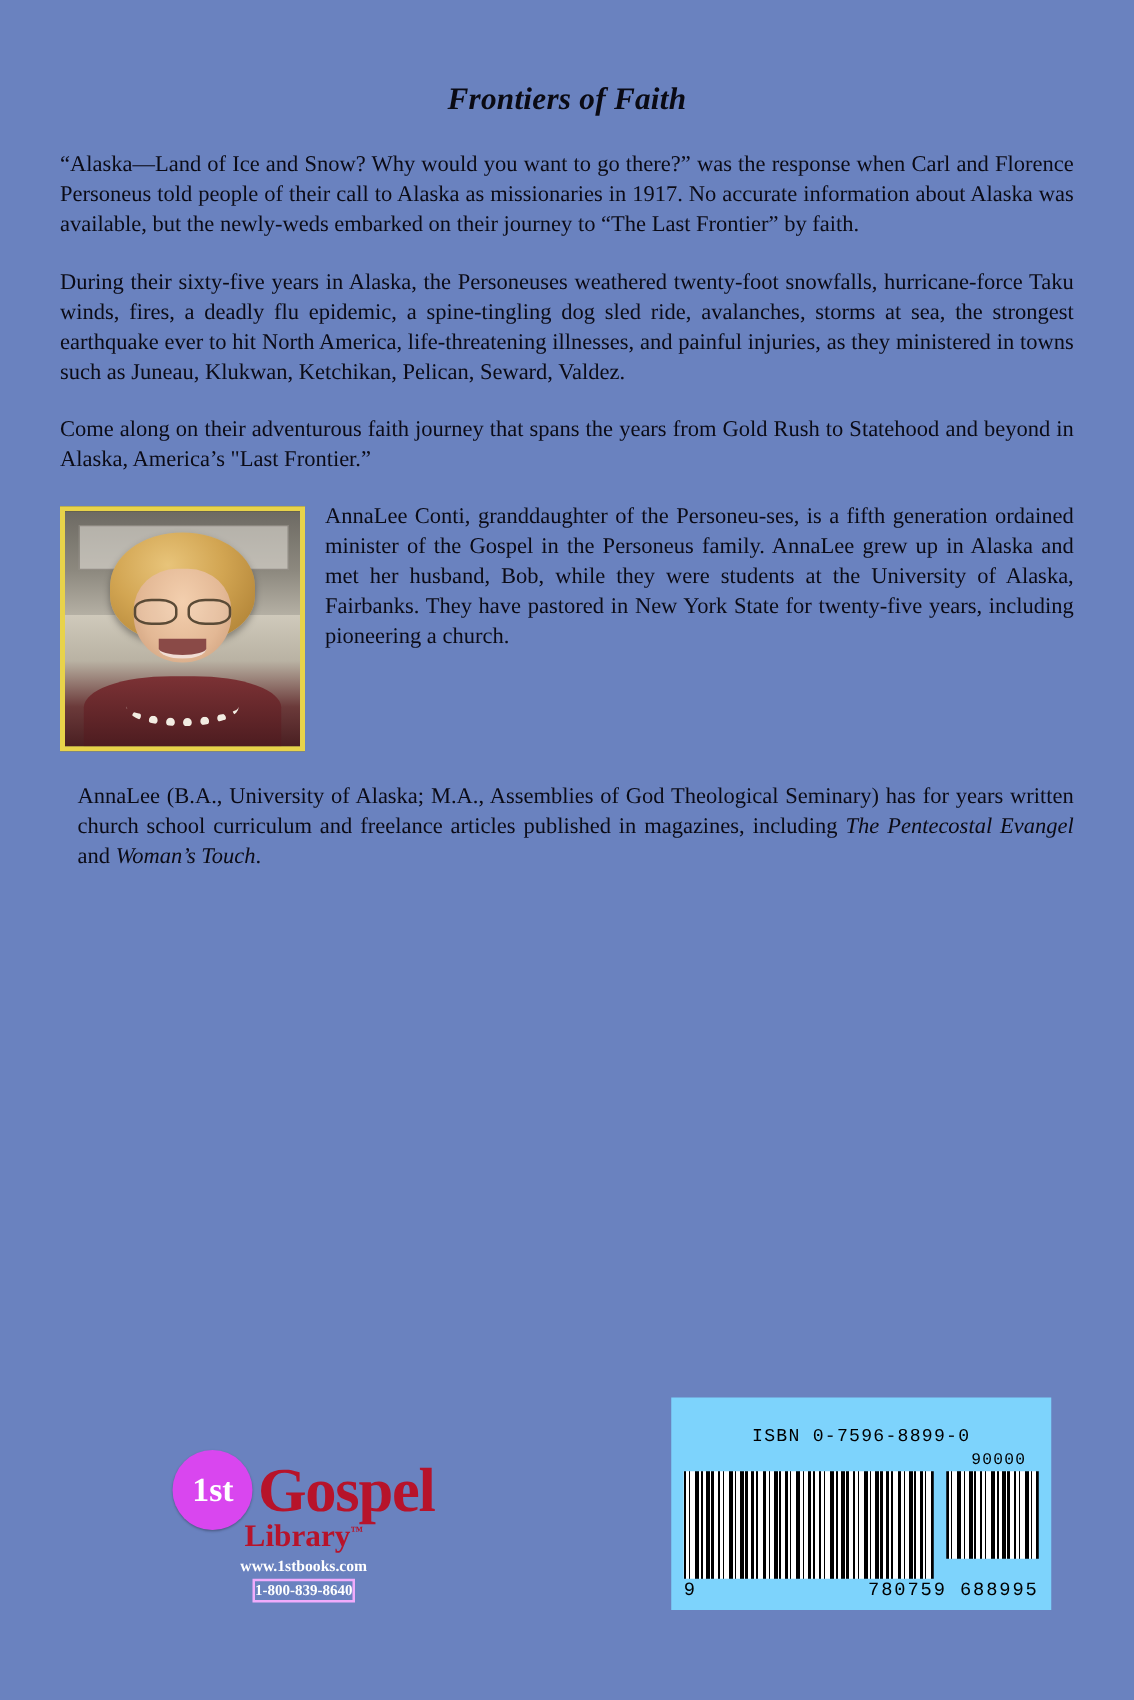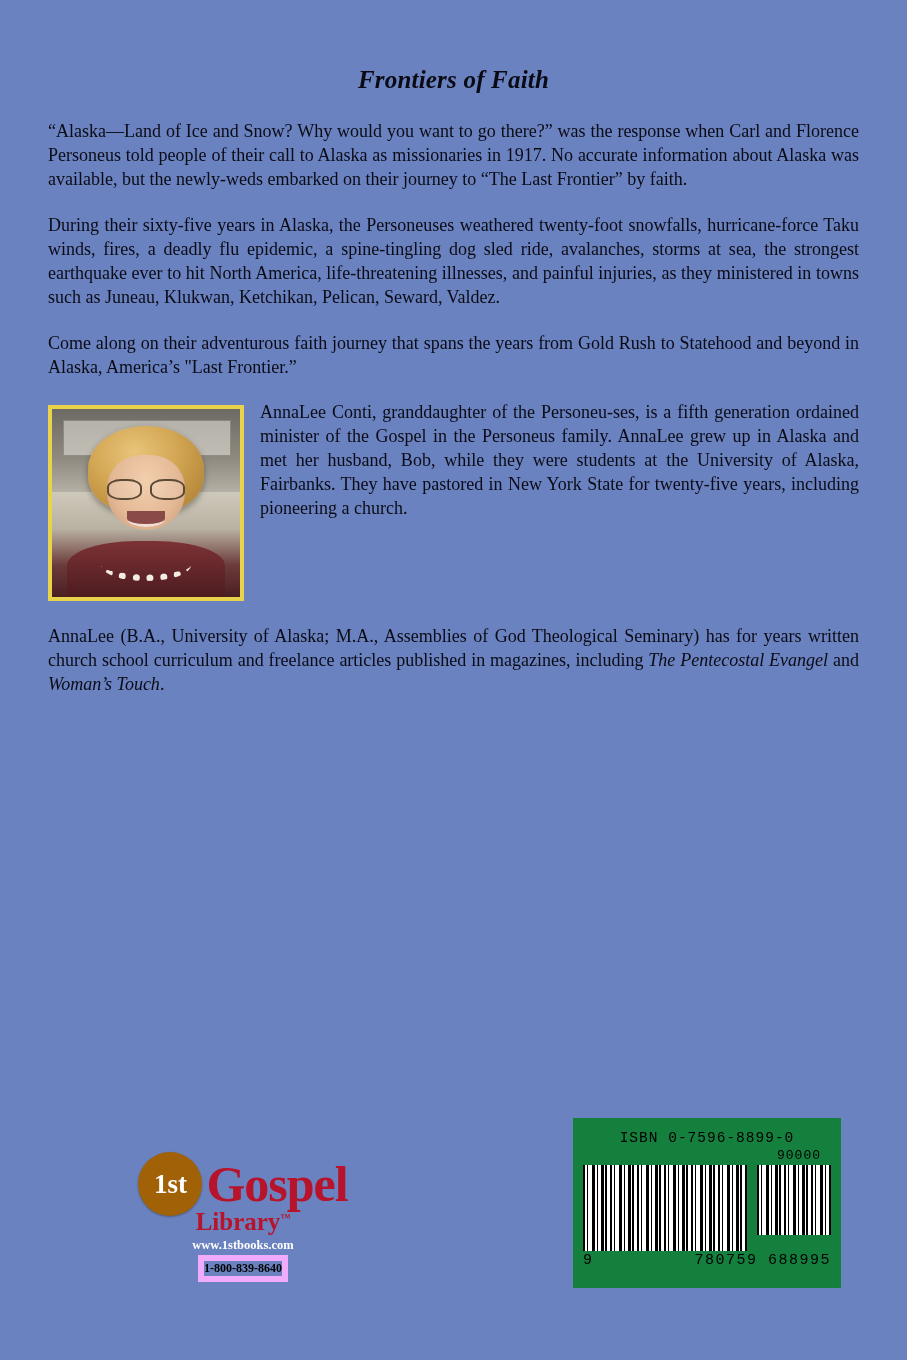--- a/index.html
+++ b/index.html
@@ -32,21 +32,21 @@
   }
   p.blurb {
     font-size: 18px;
     line-height: 1.33;
     text-align: justify;
     text-justify: inter-word;
     margin: 0 0 22px 0;
     color: #0b0b16;
     hyphens: none;
   }
-  p.blurb:last-of-type { margin-bottom: 0; }
+  p.blurb:last-of-type { margin-bottom: 0; padding-left: 14px; }
 
   .author-block {
     margin-top: 2px;
     margin-bottom: 22px;
   }
   .author-photo {
     float: left;
     width: 196px;
     height: 196px;
     margin: 4px 16px 2px 0;
@@ -147,21 +147,21 @@
   .pub-logo-row {
     display: flex;
     align-items: center;
     justify-content: center;
     line-height: 1;
   }
   .pub-circle {
     width: 64px;
     height: 64px;
     border-radius: 50%;
-    background: #a16207;
+    background: #d946ef;
     color: #ffffff;
     font-family: "Liberation Serif", serif;
     font-size: 27px;
     font-weight: bold;
     display: flex;
     align-items: center;
     justify-content: center;
     margin-right: 4px;
     box-shadow: 0 1px 2px rgba(0,0,0,0.3);
   }
@@ -181,35 +181,35 @@
   .pub-library sup { font-size: 10px; vertical-align: super; }
   .pub-url {
     font-size: 12.5px;
     font-weight: bold;
     color: #ffffff;
     margin-top: 2px;
   }
   .pub-phone {
     font-size: 12px;
     font-weight: bold;
-    color: #000000;
-    border: 6px solid #f0abfc;
+    color: #ffffff;
+    border: 2px solid #f0abfc;
     display: inline-block;
     padding: 0 0;
     margin-top: 2px;
   }
 
   .barcode-box {
     position: absolute;
     right: 18px;
     bottom: 0;
-    width: 268px;
+    width: 304px;
     height: 170px;
-    background: #15803d;
-    padding: 12px 10px 6px 10px;
+    background: #7dd3fc;
+    padding: 24px 10px 6px 10px;
     box-sizing: border-box;
   }
   .isbn-text {
     font-family: "Liberation Mono", monospace;
     font-size: 14.5px;
     letter-spacing: 1px;
     text-align: center;
     color: #000;
     margin-bottom: 2px;
   }

